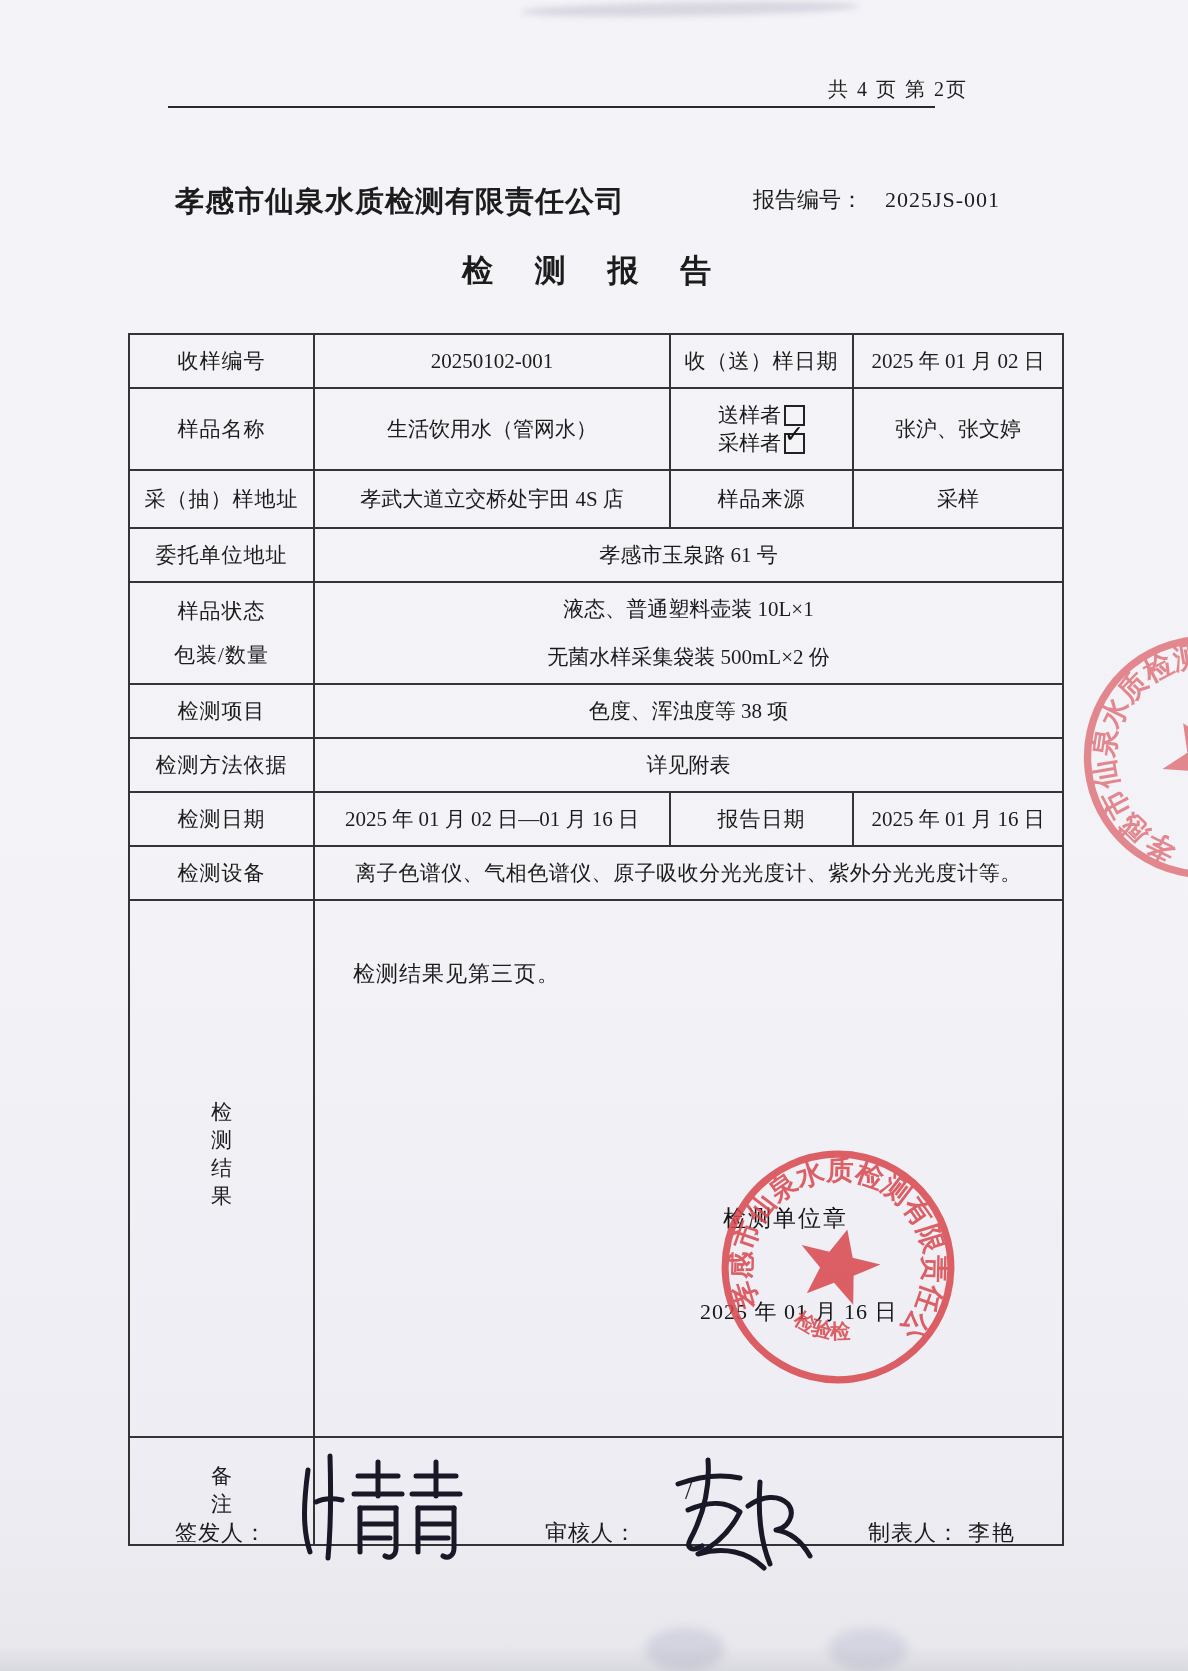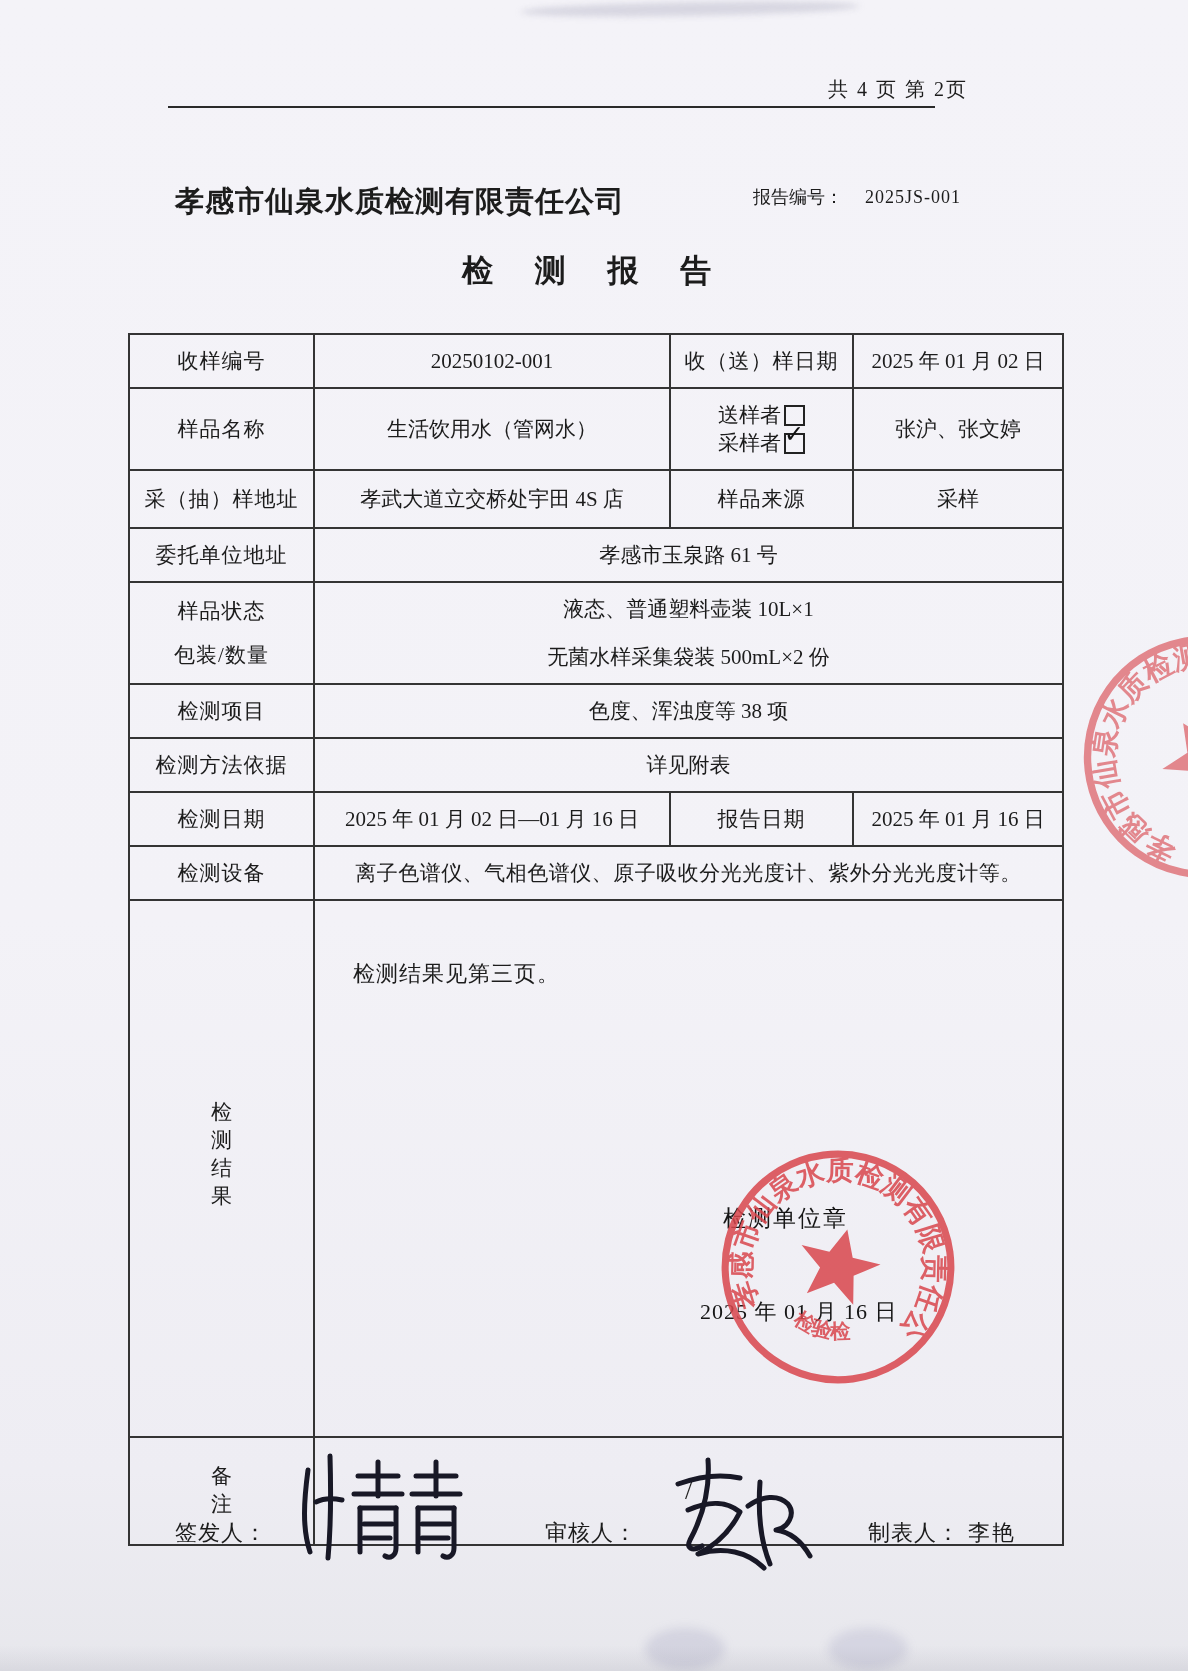--- a/index.html
+++ b/index.html
@@ -11,21 +11,21 @@
   }
   .page{
     position:relative;width:1188px;height:1671px;overflow:hidden;
     background:linear-gradient(180deg,#f4f3f8 0%,#f3f2f7 55%,#eeedf3 88%,#e7e7ec 100%);
   }
   
   .page-info{position:absolute;top:76px;left:828px;font-size:20px;letter-spacing:2px;}
   .header-rule{position:absolute;top:106px;left:168px;width:767px;height:2px;background:#2a2a2a;}
   .masthead{position:absolute;top:182px;left:175px;width:860px;display:flex;align-items:baseline;}
   .company{font-size:29px;font-weight:bold;letter-spacing:1px;}
-  .report-no-group{position:absolute;left:578px;top:3px;font-size:18px;white-space:nowrap;}
+  .report-no-group{position:absolute;left:578px;top:3px;font-size:22px;white-space:nowrap;}
   .report-no-group .val{margin-left:22px;letter-spacing:1px;}
   .doc-title{position:absolute;top:250px;left:128px;width:934px;text-align:center;
     font-size:31px;font-weight:bold;letter-spacing:17px;}
   
   table.report{
     position:absolute;top:333px;left:128px;width:934px;
     border-collapse:collapse;table-layout:fixed;
   }
   table.report td{
     border:2px solid #343434;font-size:21px;text-align:center;vertical-align:middle;

